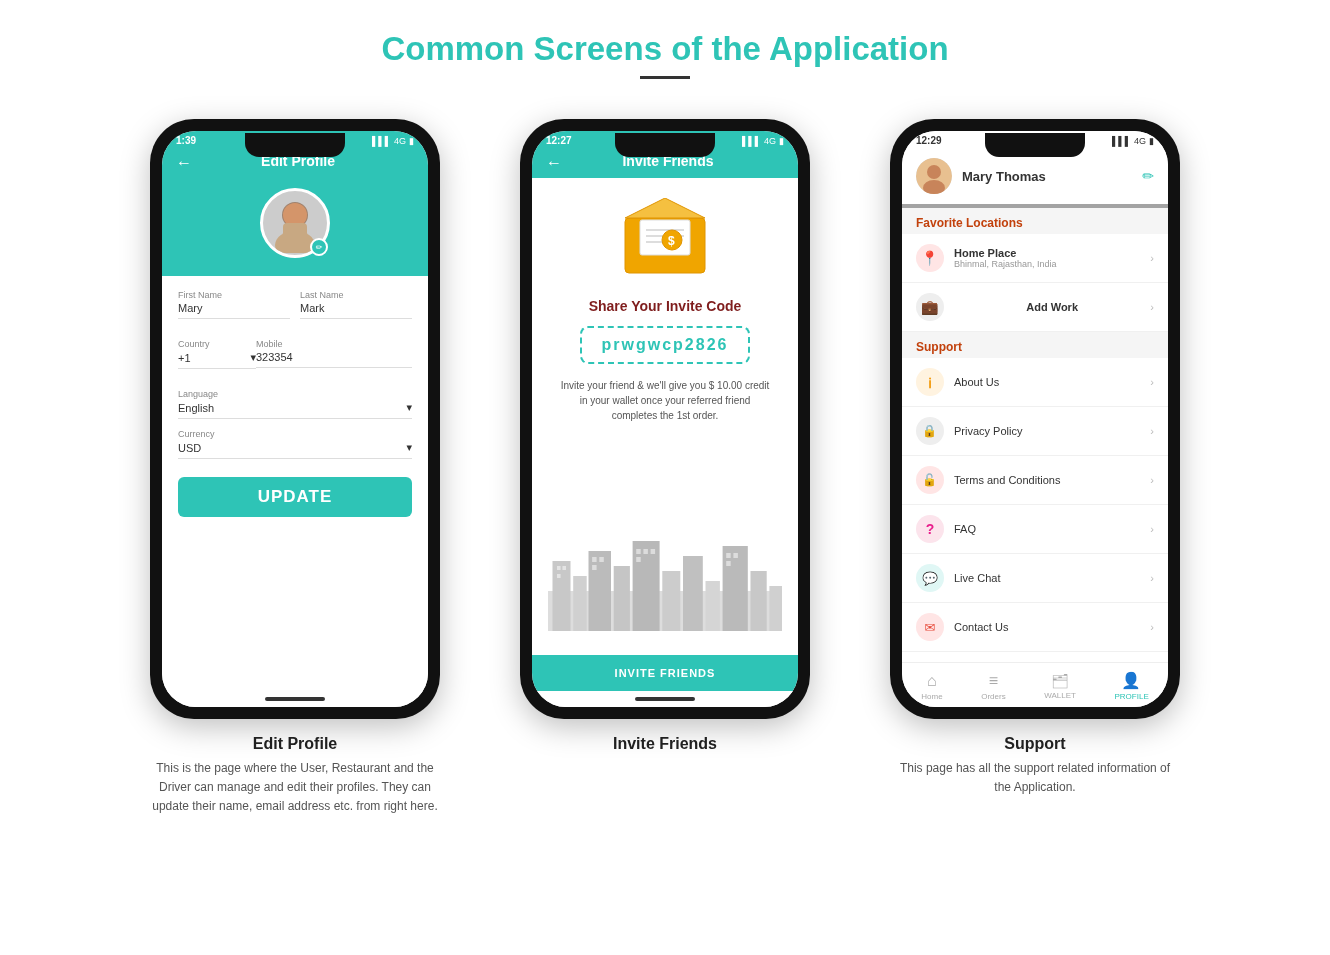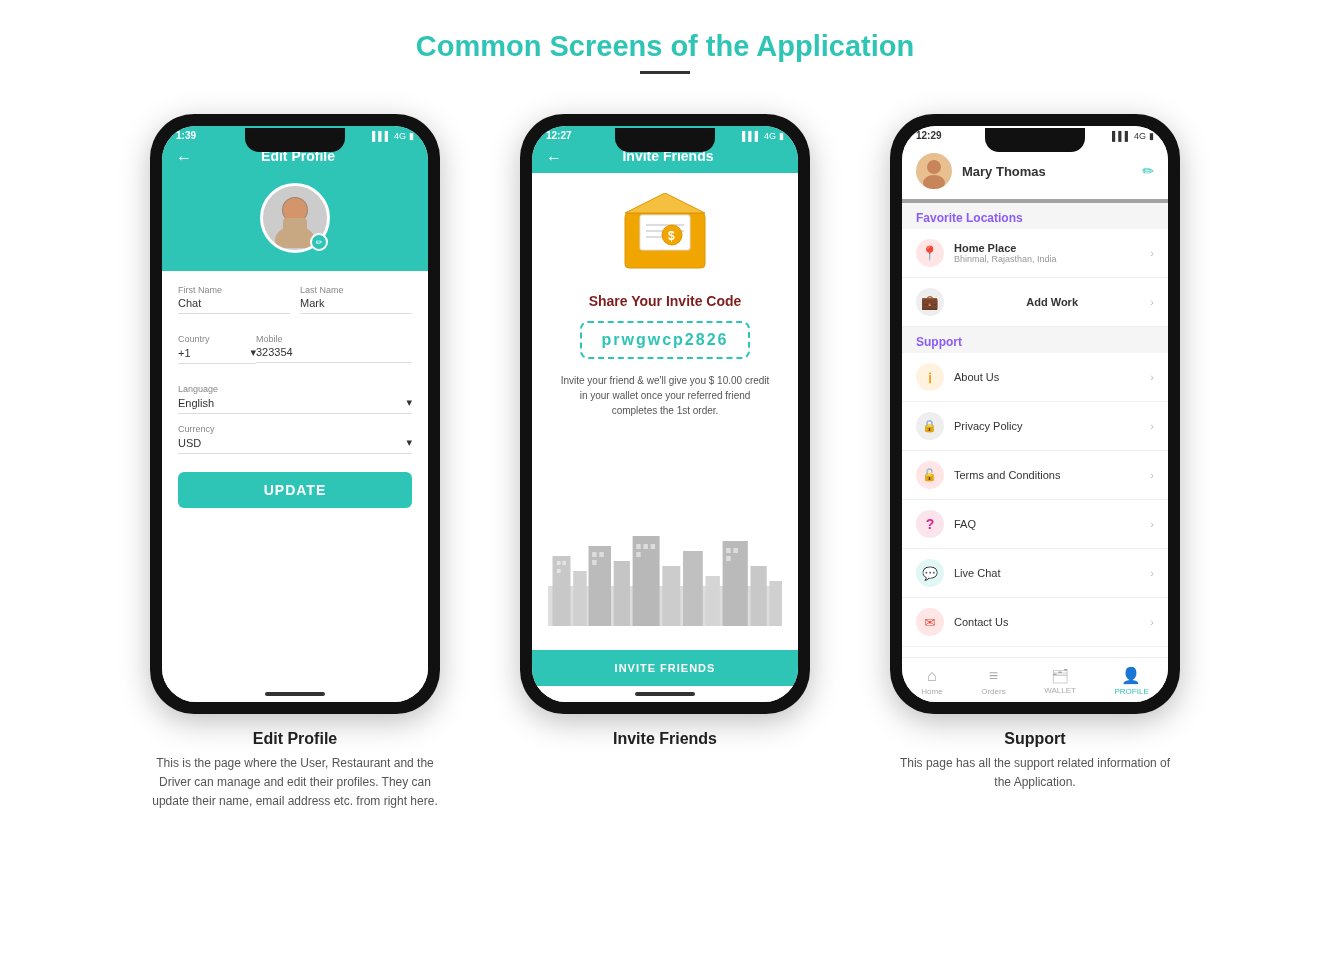--- a/index.html
+++ b/index.html
@@ -8,21 +8,21 @@
       font-family: 'Segoe UI', Arial, sans-serif;
       display: flex;
       flex-direction: column;
       align-items: center;
       padding: 30px 20px 40px;
       min-height: 955px;
       width: 1330px;
     }
 
     .page-title {
-      font-size: 29px;
+      font-size: 33px;
       font-weight: 700;
       color: #2ec4b6;
       margin-bottom: 8px;
     }
     .title-underline {
       width: 50px;
       height: 3px;
       background: #333;
       margin: 0 auto 40px;
     }
@@ -202,21 +202,21 @@
       align-items: center;
     }
 
     .update-btn {
       background: #2ec4b6;
       color: #fff;
       border: none;
       border-radius: 6px;
       width: 100%;
       padding: 10px;
-      font-size: 14px;
+      font-size: 17px;
       font-weight: 700;
       letter-spacing: 1px;
       cursor: pointer;
       margin-top: 8px;
     }
 
     .phone-home-bar {
       height: 16px;
       background: #fff;
       display: flex;
@@ -315,21 +315,21 @@
 
     .support-content {
       flex: 1;
       overflow-y: auto;
       background: #fff;
     }
     .support-section-header {
       padding: 8px 14px 4px;
       font-size: 12px;
       font-weight: 700;
-      color: #8b5cf6;
+      color: #c2410c;
       background: #f5f5f5;
     }
     .support-list-item {
       display: flex;
       align-items: center;
       padding: 10px 14px;
       border-bottom: 1px solid #f0f0f0;
     }
     .support-icon-circle {
       width: 28px;
@@ -428,21 +428,21 @@
               </svg>
             </div>
             <div class="edit-badge">✏</div>
           </div>
         </div>
 
         <div class="profile-form">
           <div class="form-row-two">
             <div class="form-field">
               <div class="form-label">First Name</div>
-              <div class="form-value">Chat</div>
+              <div class="form-value">Mary</div>
             </div>
             <div class="form-field">
               <div class="form-label">Last Name</div>
               <div class="form-value">Mark</div>
             </div>
           </div>
           <div class="country-row">
             <div class="form-field country-field">
               <div class="form-label">Country</div>
               <div class="dropdown-value">

